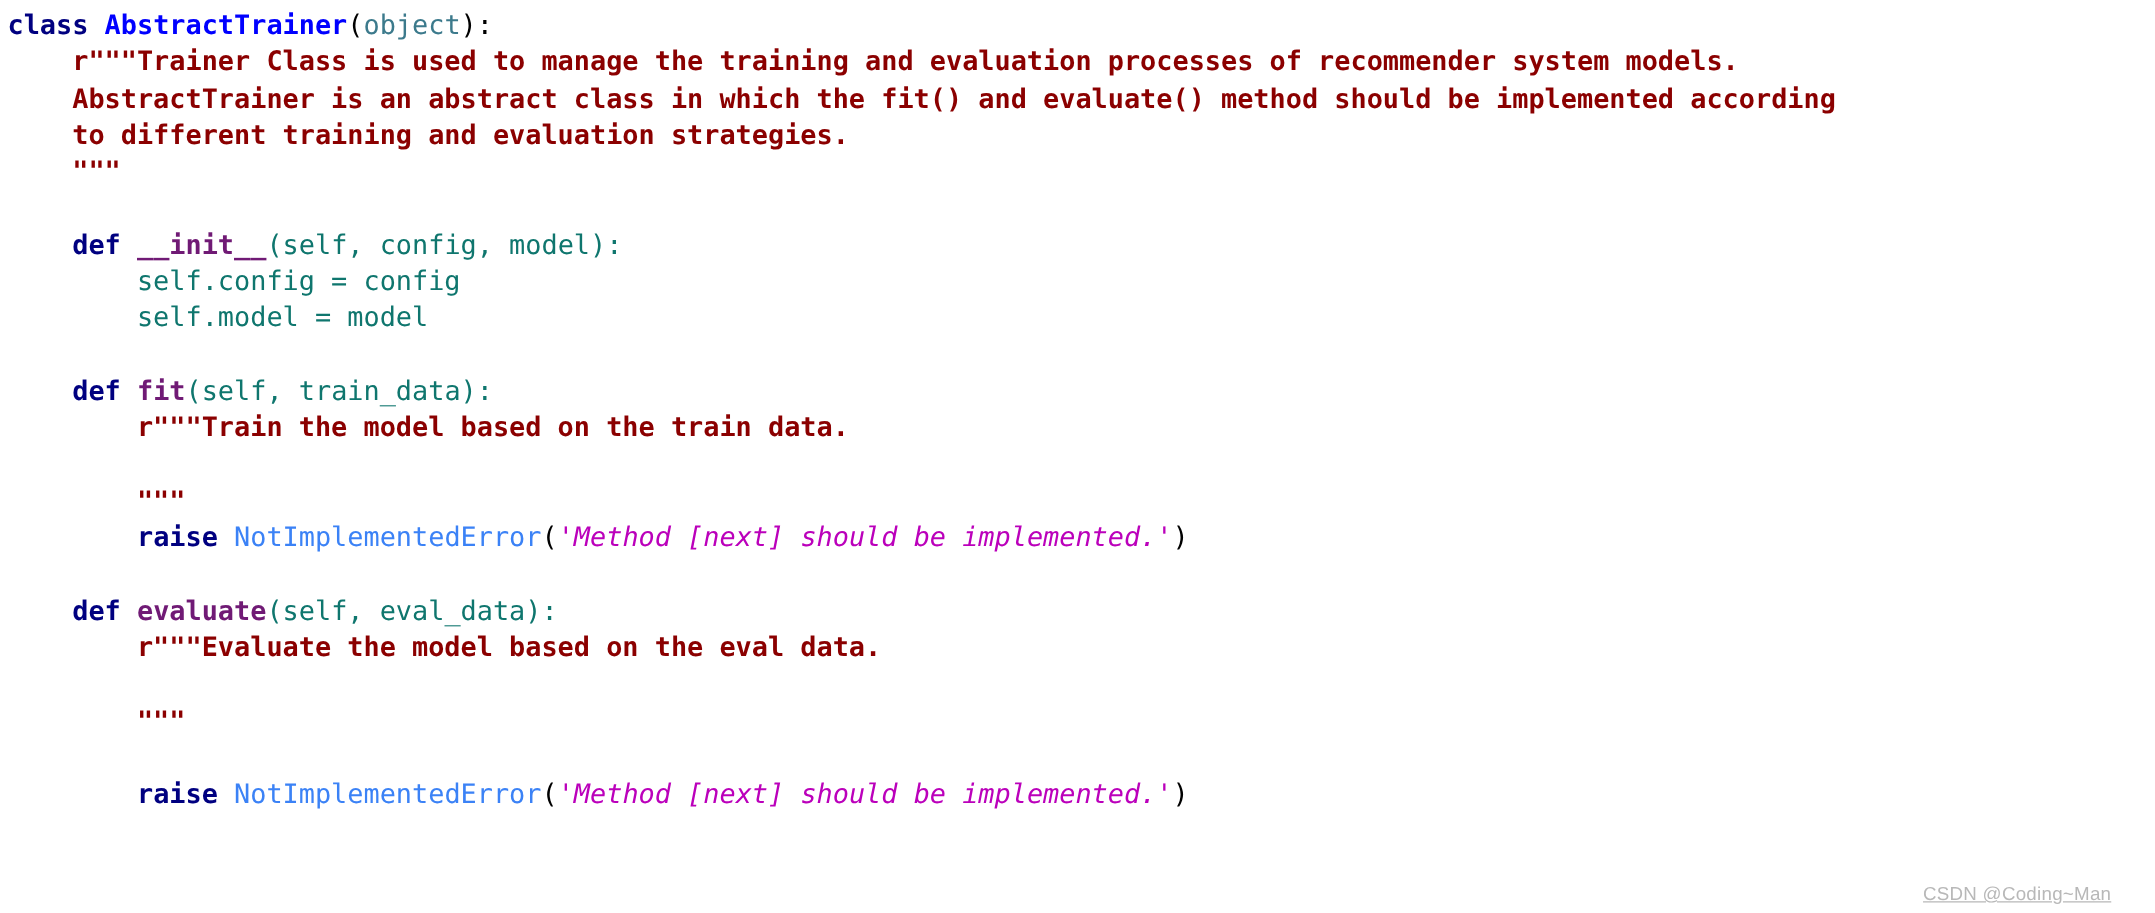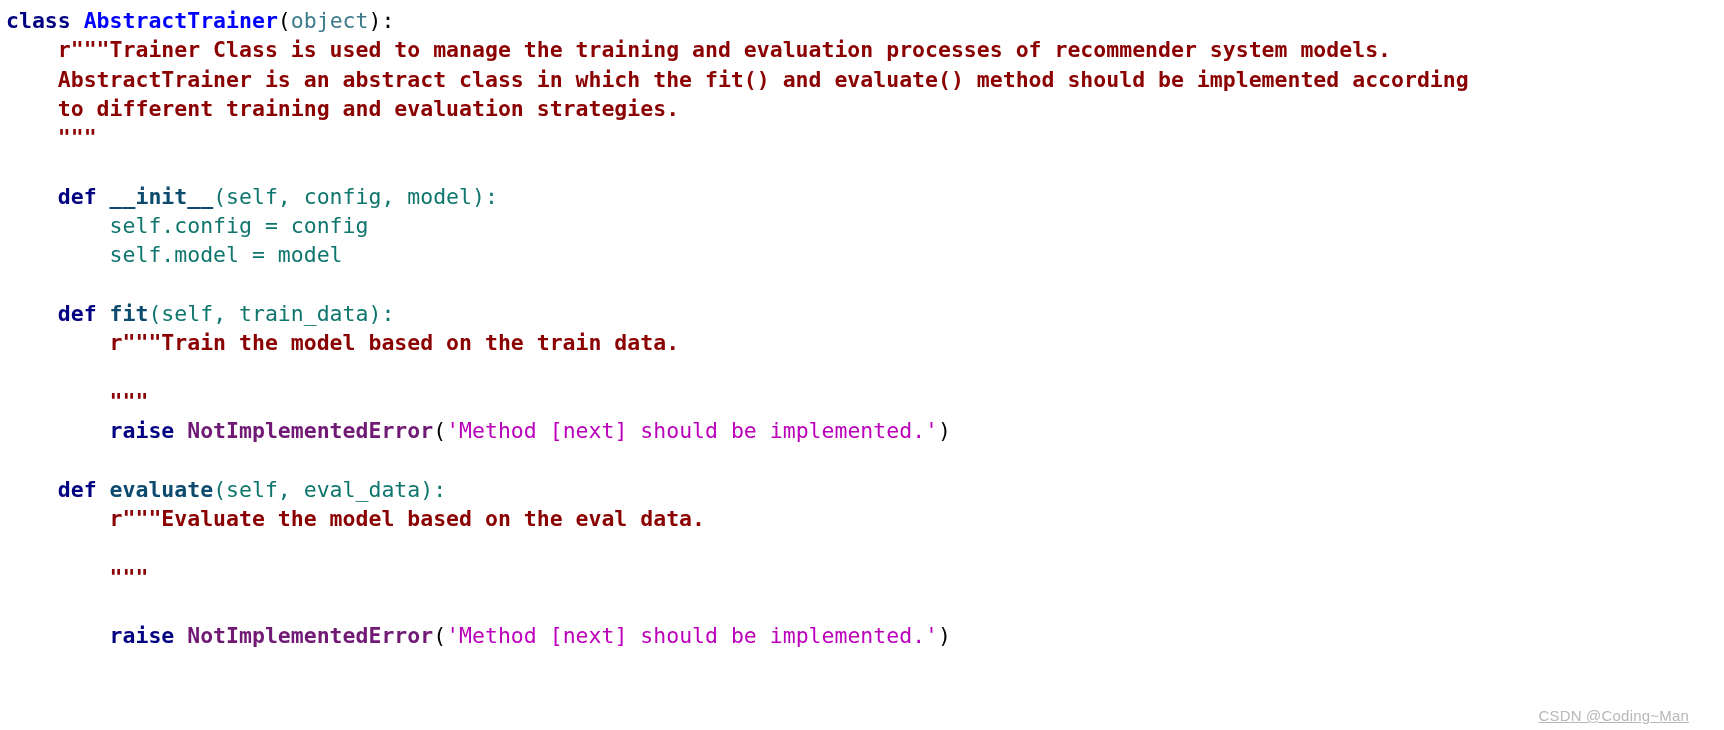--- a/index.html
+++ b/index.html
@@ -31,25 +31,25 @@
     font-family: "DejaVu Sans Mono", "Liberation Mono", monospace;
   }
   .line {
     white-space: pre;
     min-height: 29.3px;
   }
   .tok { white-space: pre; }
   .kw       { color: #000080; font-weight: bold; }
   .classname{ color: #0000ff; font-weight: bold; }
   .builtin  { color: #3c7a8c; }
-  .func     { color: #0c4a6e; font-weight: bold; }
-  .excname  { color: #701a75; font-weight: bold; }
+  .func     { color: #701a75; font-weight: bold; }
+  .excname  { color: #3b82f6; }
   .plain    { color: #0f766e; }
   .docstr   { color: #8b0000; font-weight: bold; }
-  .string   { color: #bb00bb; }
+  .string   { color: #bb00bb; font-style: italic; }
   .punct    { color: #000000; }
   .watermark {
     position: absolute;
     right: 14px;
     bottom: 6px;
     color: #b8b8b8;
     font-size: 15px;
     font-family: "Liberation Sans", sans-serif;
     letter-spacing: 0.2px;
     white-space: pre;

